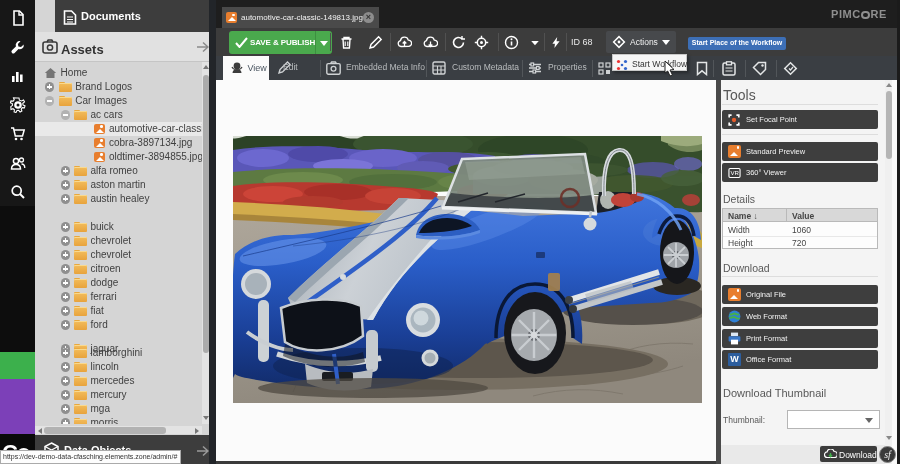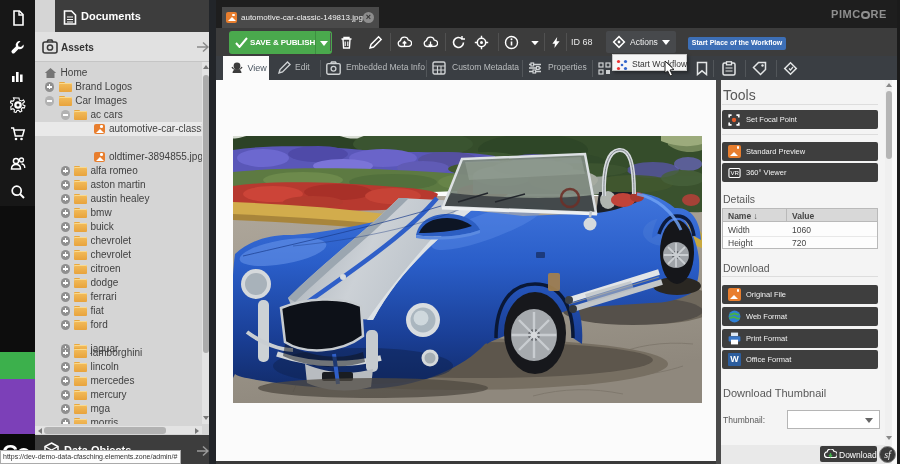--- a/index.html
+++ b/index.html
@@ -98,21 +98,21 @@
         <path d="M1 6h10M7 1.5L12 6l-5 4.5" stroke="#9a9a9a" stroke-width="1.5" fill="none"></path>
       </svg>
 </div>
 
 <div class="abs" style="left:35px;top:32px;width:174px;height:30px;background:#e1e1e1;border-bottom:1px solid #c5c5c5;">
   <svg class="abs" style="left:7px;top:7px;" width="16" height="15" viewBox="0 0 16 15">
         <rect x="1" y="3" width="14" height="11" rx="2" fill="none" stroke="#3a3a3a" stroke-width="1.6"></rect>
         <path d="M5 3l1.2-2h3.6L11 3" fill="none" stroke="#3a3a3a" stroke-width="1.6"></path>
         <circle cx="8" cy="8.5" r="2.6" fill="none" stroke="#3a3a3a" stroke-width="1.5"></circle>
       </svg>
-  <span style="position:absolute;left:26px;top:10px;font-size:10px;font-weight:bold;color:#333;">Assets</span>
+  <span style="position:absolute;left:26px;top:10px;font-size:13px;font-weight:bold;color:#333;">Assets</span>
   <svg class="abs" style="left:161px;top:9px;" width="13" height="12" viewBox="0 0 13 12">
         <path d="M1 6h10M7 1.5L12 6l-5 4.5" stroke="#8a8a8a" stroke-width="1.5" fill="none"></path>
       </svg>
 </div>
 
 <div id="tree" class="abs" style="left:35px;top:62px;width:174px;height:362px;overflow:hidden;">
       <div class="treerow" style="top:4px;">
         <svg style="position:absolute;left:9px;top:1px" width="13" height="12" viewBox="0 0 13 12">
           <path d="M6.5 1L0.8 6h1.7v5h8V6h1.7z" fill="#757575"></path>
         </svg>
@@ -130,43 +130,42 @@
       </div>
       <div class="treerow" style="top:46px;">
         <div class="pluscirc minuscirc" style="left:25.6px"></div>
         <div class="folder" style="left:39px"></div>
         <span style="left:55.5px">ac cars</span>
       </div>
       <div class="treerow" style="top:60px;background:#e9e9e9;">
         <div class="imgicon" style="left:59px"></div>
         <span style="left:74px">automotive-car-classic-14</span>
       </div>
+      <div class="treerow" style="top:74px;">
+        <div class="imgicon" style="left:59px"></div>
+        <span style="left:74px">cobra-3897134.jpg</span>
+      </div>
       <div class="treerow" style="top:88px;">
         <div class="imgicon" style="left:59px"></div>
         <span style="left:74px">oldtimer-3894855.jpg</span>
       </div>
       <div class="treerow" style="top:102px;">
         <div class="pluscirc plus" style="left:25.6px"></div>
         <div class="folder" style="left:39px"></div>
         <span style="left:55.5px">alfa romeo</span>
       </div>
       <div class="treerow" style="top:116px;">
         <div class="pluscirc plus" style="left:25.6px"></div>
         <div class="folder" style="left:39px"></div>
         <span style="left:55.5px">aston martin</span>
       </div>
       <div class="treerow" style="top:130px;">
         <div class="pluscirc plus" style="left:25.6px"></div>
         <div class="folder" style="left:39px"></div>
         <span style="left:55.5px">austin healey</span>
-      </div>
-      <div class="treerow" style="top:144px;">
-        <div class="pluscirc plus" style="left:25.6px"></div>
-        <div class="folder" style="left:39px"></div>
-        <span style="left:55.5px">bmw</span>
       </div>
       <div class="treerow" style="top:158px;">
         <div class="pluscirc plus" style="left:25.6px"></div>
         <div class="folder" style="left:39px"></div>
         <span style="left:55.5px">buick</span>
       </div>
       <div class="treerow" style="top:172px;">
         <div class="pluscirc plus" style="left:25.6px"></div>
         <div class="folder" style="left:39px"></div>
         <span style="left:55.5px">chevrolet</span>
@@ -345,21 +344,21 @@
     <svg class="abs" style="left:7px;top:5px;" width="14" height="14" viewBox="0 0 14 14">
           <circle cx="7" cy="5" r="3.4" fill="#3c3c3c"></circle>
           <path d="M7 8c-3 0-4.5 2-4.5 4h9C11.5 10 10 8 7 8z" fill="#3c3c3c"></path>
           <path d="M2 6c1 2 2.5 2.6 3.4 2.6M12 6c-1 2-2.5 2.6-3.4 2.6" stroke="#3c3c3c" stroke-width="1.3" fill="none"></path>
         </svg>
     <span style="position:absolute;left:25px;top:7px;font-size:9px;color:#4a5560;">View</span>
   </div>
   <svg class="abs" style="left:61px;top:5px;" width="14" height="14" viewBox="0 0 14 14">
         <path d="M2 12l1-3.5L10.5 1 13 3.5 5.5 11z" fill="none" stroke="#cfd2d4" stroke-width="1.4"></path>
       </svg>
-  <span class="abs tbtxt" style="left:67px;top:6px;padding-left:12px;">Edit</span>
+  <span class="abs tbtxt" style="left:67px;top:6px;">Edit</span>
   <div class="vsep" style="left:104px;top:4px;height:17px;"></div>
   <svg class="abs" style="left:110px;top:5px;" width="15" height="14" viewBox="0 0 15 14">
         <rect x="0.8" y="2.6" width="13.4" height="10.6" rx="1.5" fill="none" stroke="#cfd2d4" stroke-width="1.4"></rect>
         <path d="M4.5 2.6L5.6 1h3.8l1.1 1.6" fill="none" stroke="#cfd2d4" stroke-width="1.4"></path>
         <circle cx="7.5" cy="7.8" r="2.4" fill="none" stroke="#cfd2d4" stroke-width="1.3"></circle>
       </svg>
   <span class="abs tbtxt" style="left:130px;top:6px;">Embedded Meta Info</span>
   <div class="vsep" style="left:210px;top:4px;height:17px;"></div>
   <svg class="abs" style="left:216px;top:5px;" width="14" height="14" viewBox="0 0 14 14">
         <rect x="1" y="1" width="12" height="12" rx="1.5" fill="none" stroke="#cfd2d4" stroke-width="1.4"></rect>

